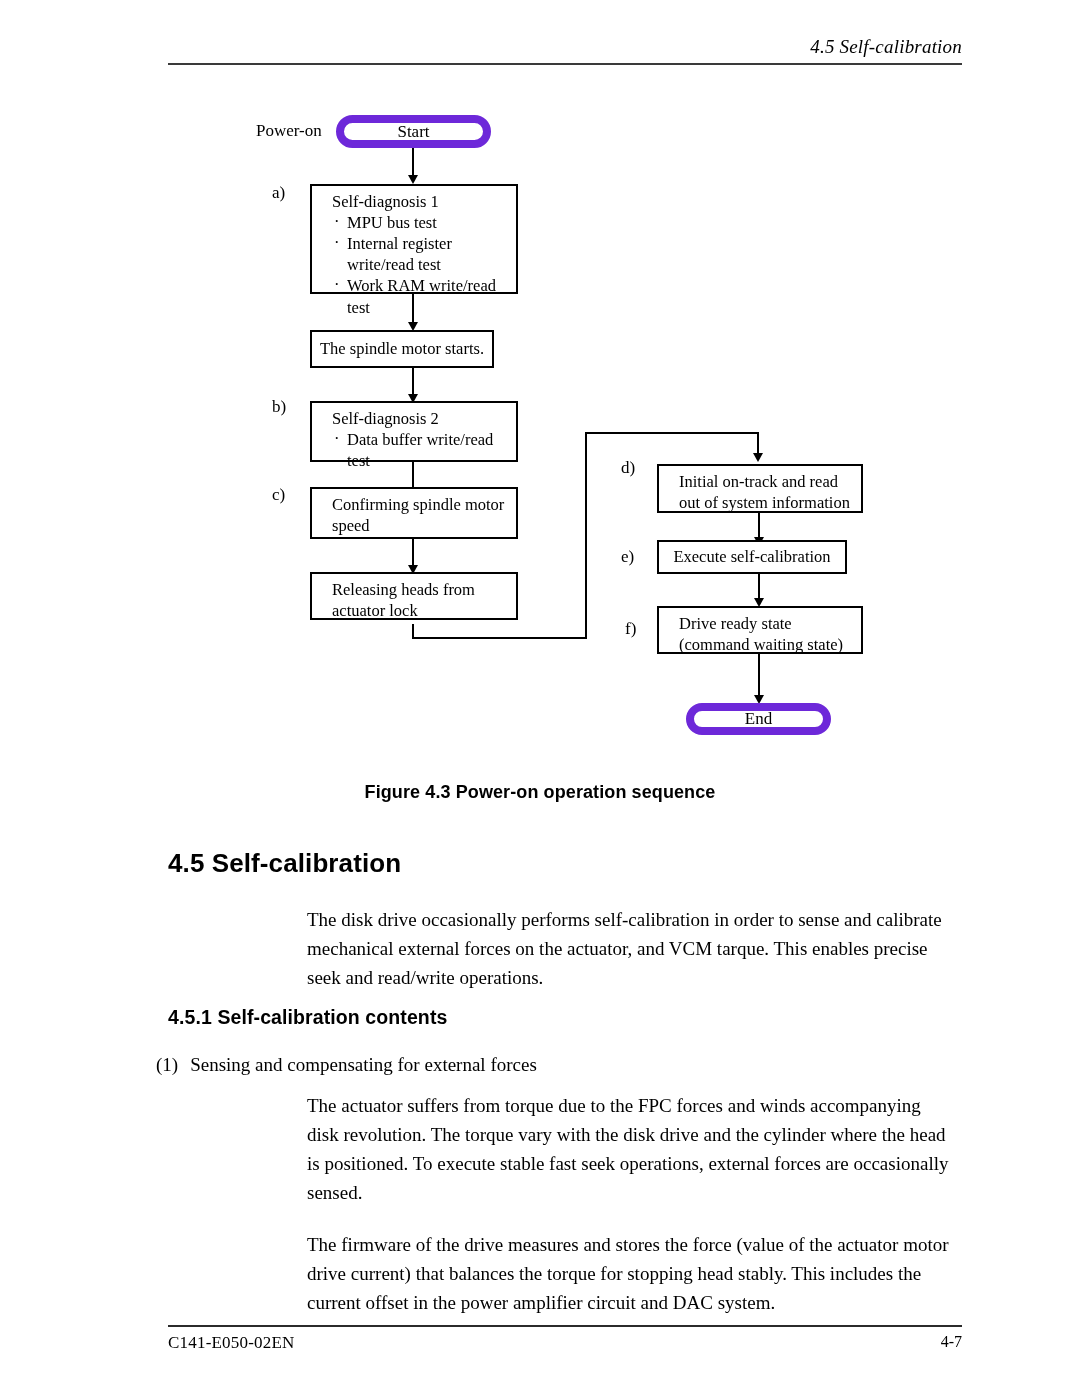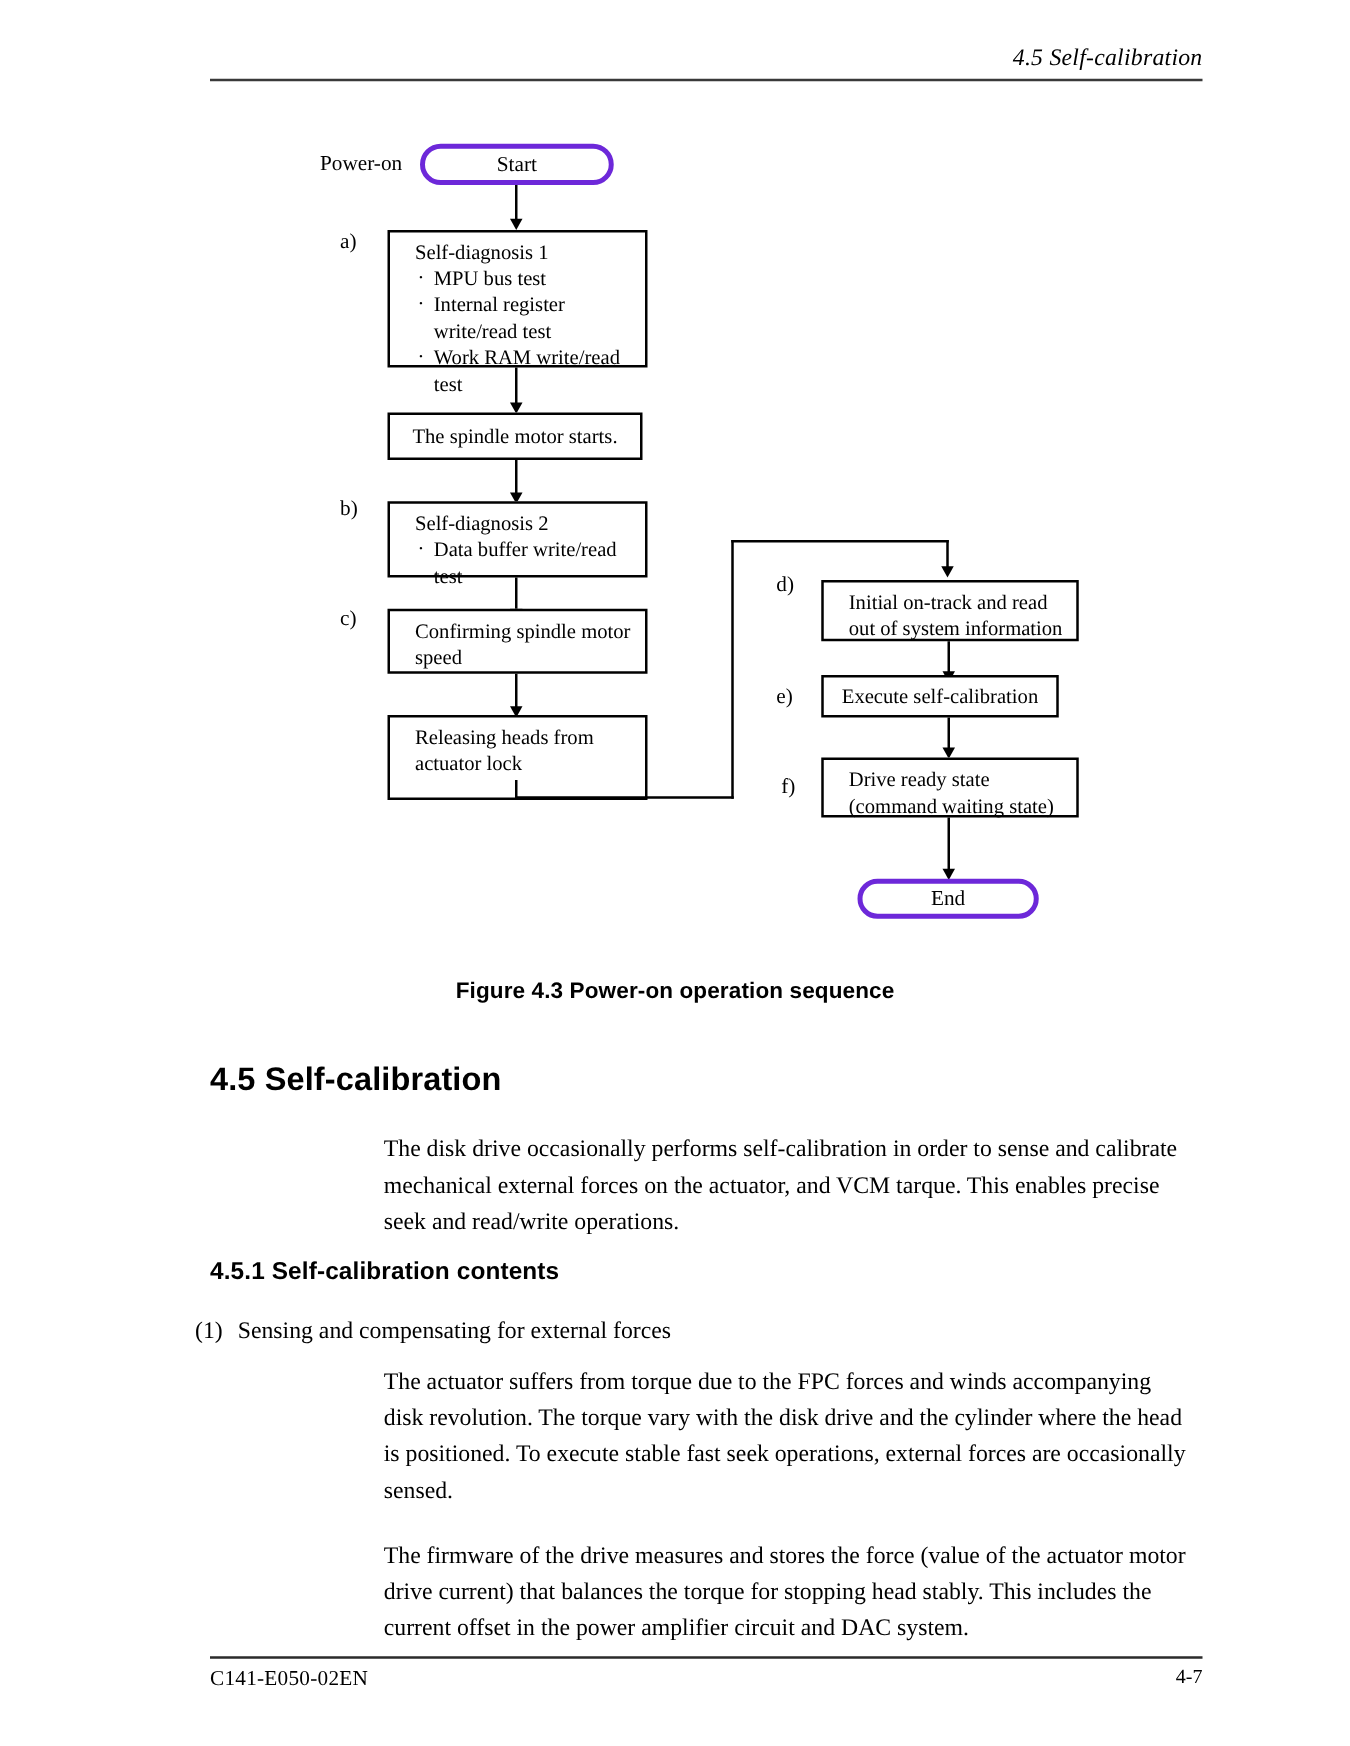--- a/index.html
+++ b/index.html
@@ -93,21 +93,21 @@
   .fbox.center {
     display: flex;
     align-items: center;
     justify-content: center;
     padding: 0;
     text-align: center;
   }
 
   .term {
     position: absolute;
-    border: 4px solid #6d28d9;
+    border: 8px solid #6d28d9;
     border-radius: 26px;
     background: #fff;
     box-sizing: border-box;
     display: flex;
     align-items: center;
     justify-content: center;
     font-family: "Liberation Serif", serif;
     font-size: 17px;
   }
 
@@ -241,21 +241,21 @@
       <ul class="blist">
         <li>MPU bus test</li>
         <li>Internal register write/read test</li>
         <li>Work RAM write/read test</li>
       </ul>
     </div>
 
     <div class="vline" style="left:412px; top:199px; height:29px;"></div>
     <div class="arrowdown" style="left:408px; top:227px;"></div>
 
-    <div class="fbox center" style="left:310px; top:235px; width:204px; height:38px;">The spindle motor starts.</div>
+    <div class="fbox center" style="left:310px; top:235px; width:184px; height:38px;">The spindle motor starts.</div>
 
     <div class="vline" style="left:412px; top:273px; height:27px;"></div>
     <div class="arrowdown" style="left:408px; top:299px;"></div>
 
     <div class="flabel" style="left:272px; top:302px;">b)</div>
 
     <div class="fbox" style="left:310px; top:306px; width:208px; height:61px;">
       <div>Self-diagnosis 2</div>
       <ul class="blist">
         <li>Data buffer write/read test</li>
@@ -265,21 +265,21 @@
     <div class="vline" style="left:412px; top:367px; height:26px;"></div>
     <div class="arrowdown" style="left:408px; top:392px;"></div>
 
     <div class="flabel" style="left:272px; top:390px;">c)</div>
 
     <div class="fbox" style="left:310px; top:392px; width:208px; height:52px;">Confirming spindle motor speed</div>
 
     <div class="vline" style="left:412px; top:444px; height:27px;"></div>
     <div class="arrowdown" style="left:408px; top:470px;"></div>
 
-    <div class="fbox" style="left:310px; top:477px; width:208px; height:68px;">Releasing heads from actuator lock</div>
+    <div class="fbox" style="left:310px; top:477px; width:208px; height:48px;">Releasing heads from actuator lock</div>
 
     <div class="vline" style="left:412px; top:529px; height:15px;"></div>
     <div class="hline" style="left:412px; top:542px; width:175px;"></div>
     <div class="vline" style="left:585px; top:337px; height:207px;"></div>
     <div class="hline" style="left:585px; top:337px; width:174px;"></div>
     <div class="vline" style="left:757px; top:337px; height:25px;"></div>
     <div class="arrowdown" style="left:753px; top:358px;"></div>
 
     <div class="flabel" style="left:621px; top:363px;">d)</div>
 

